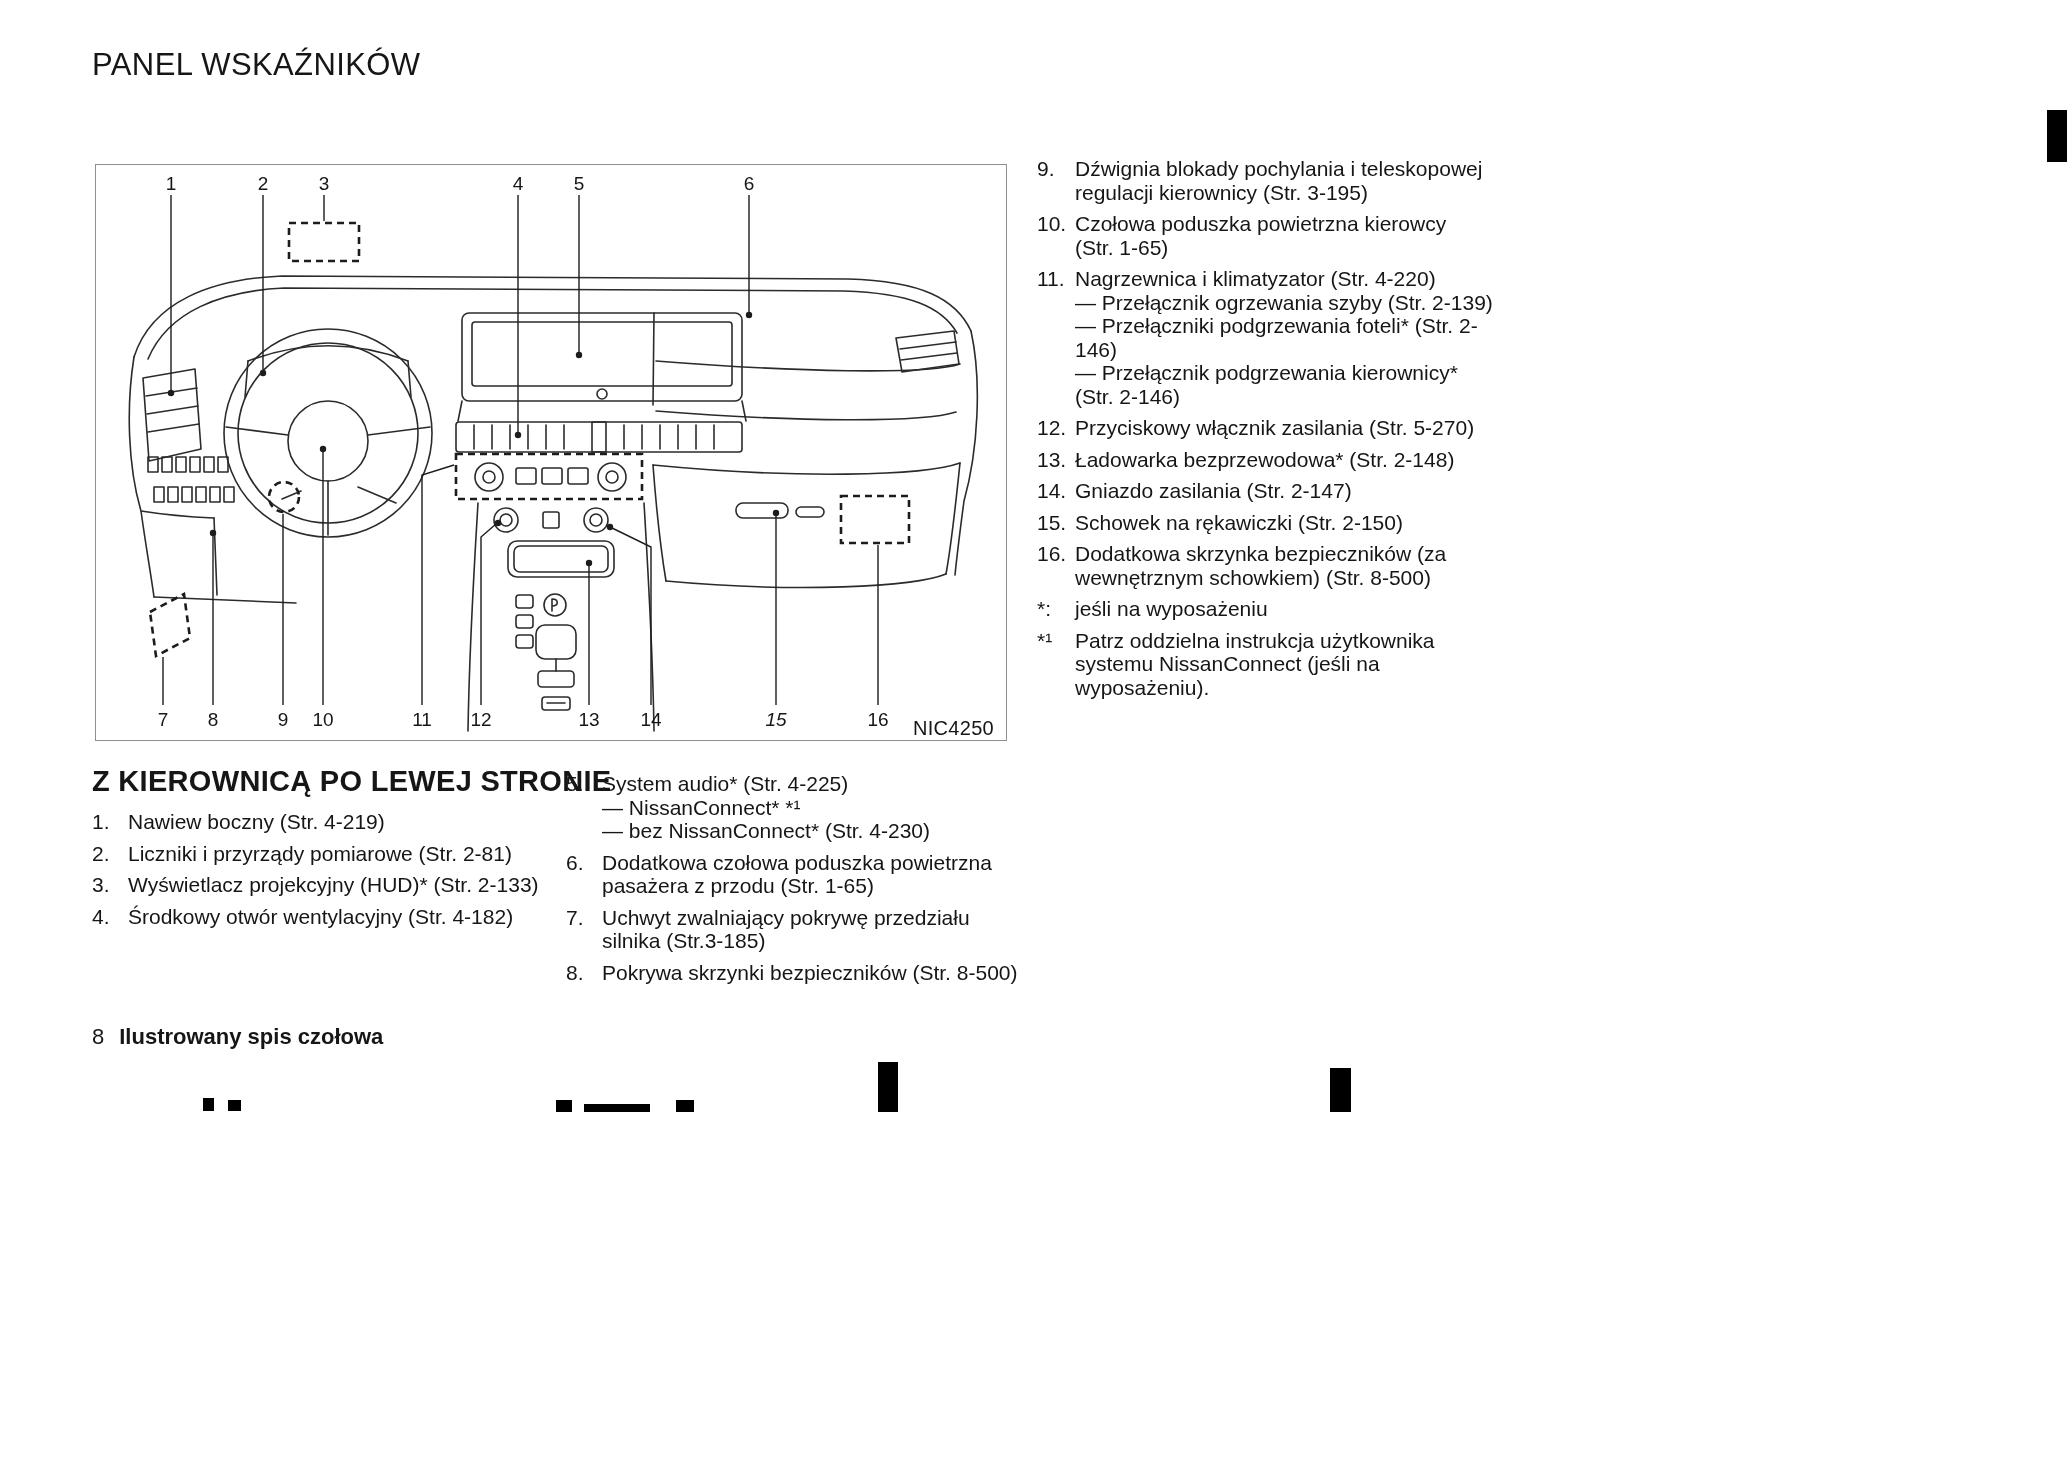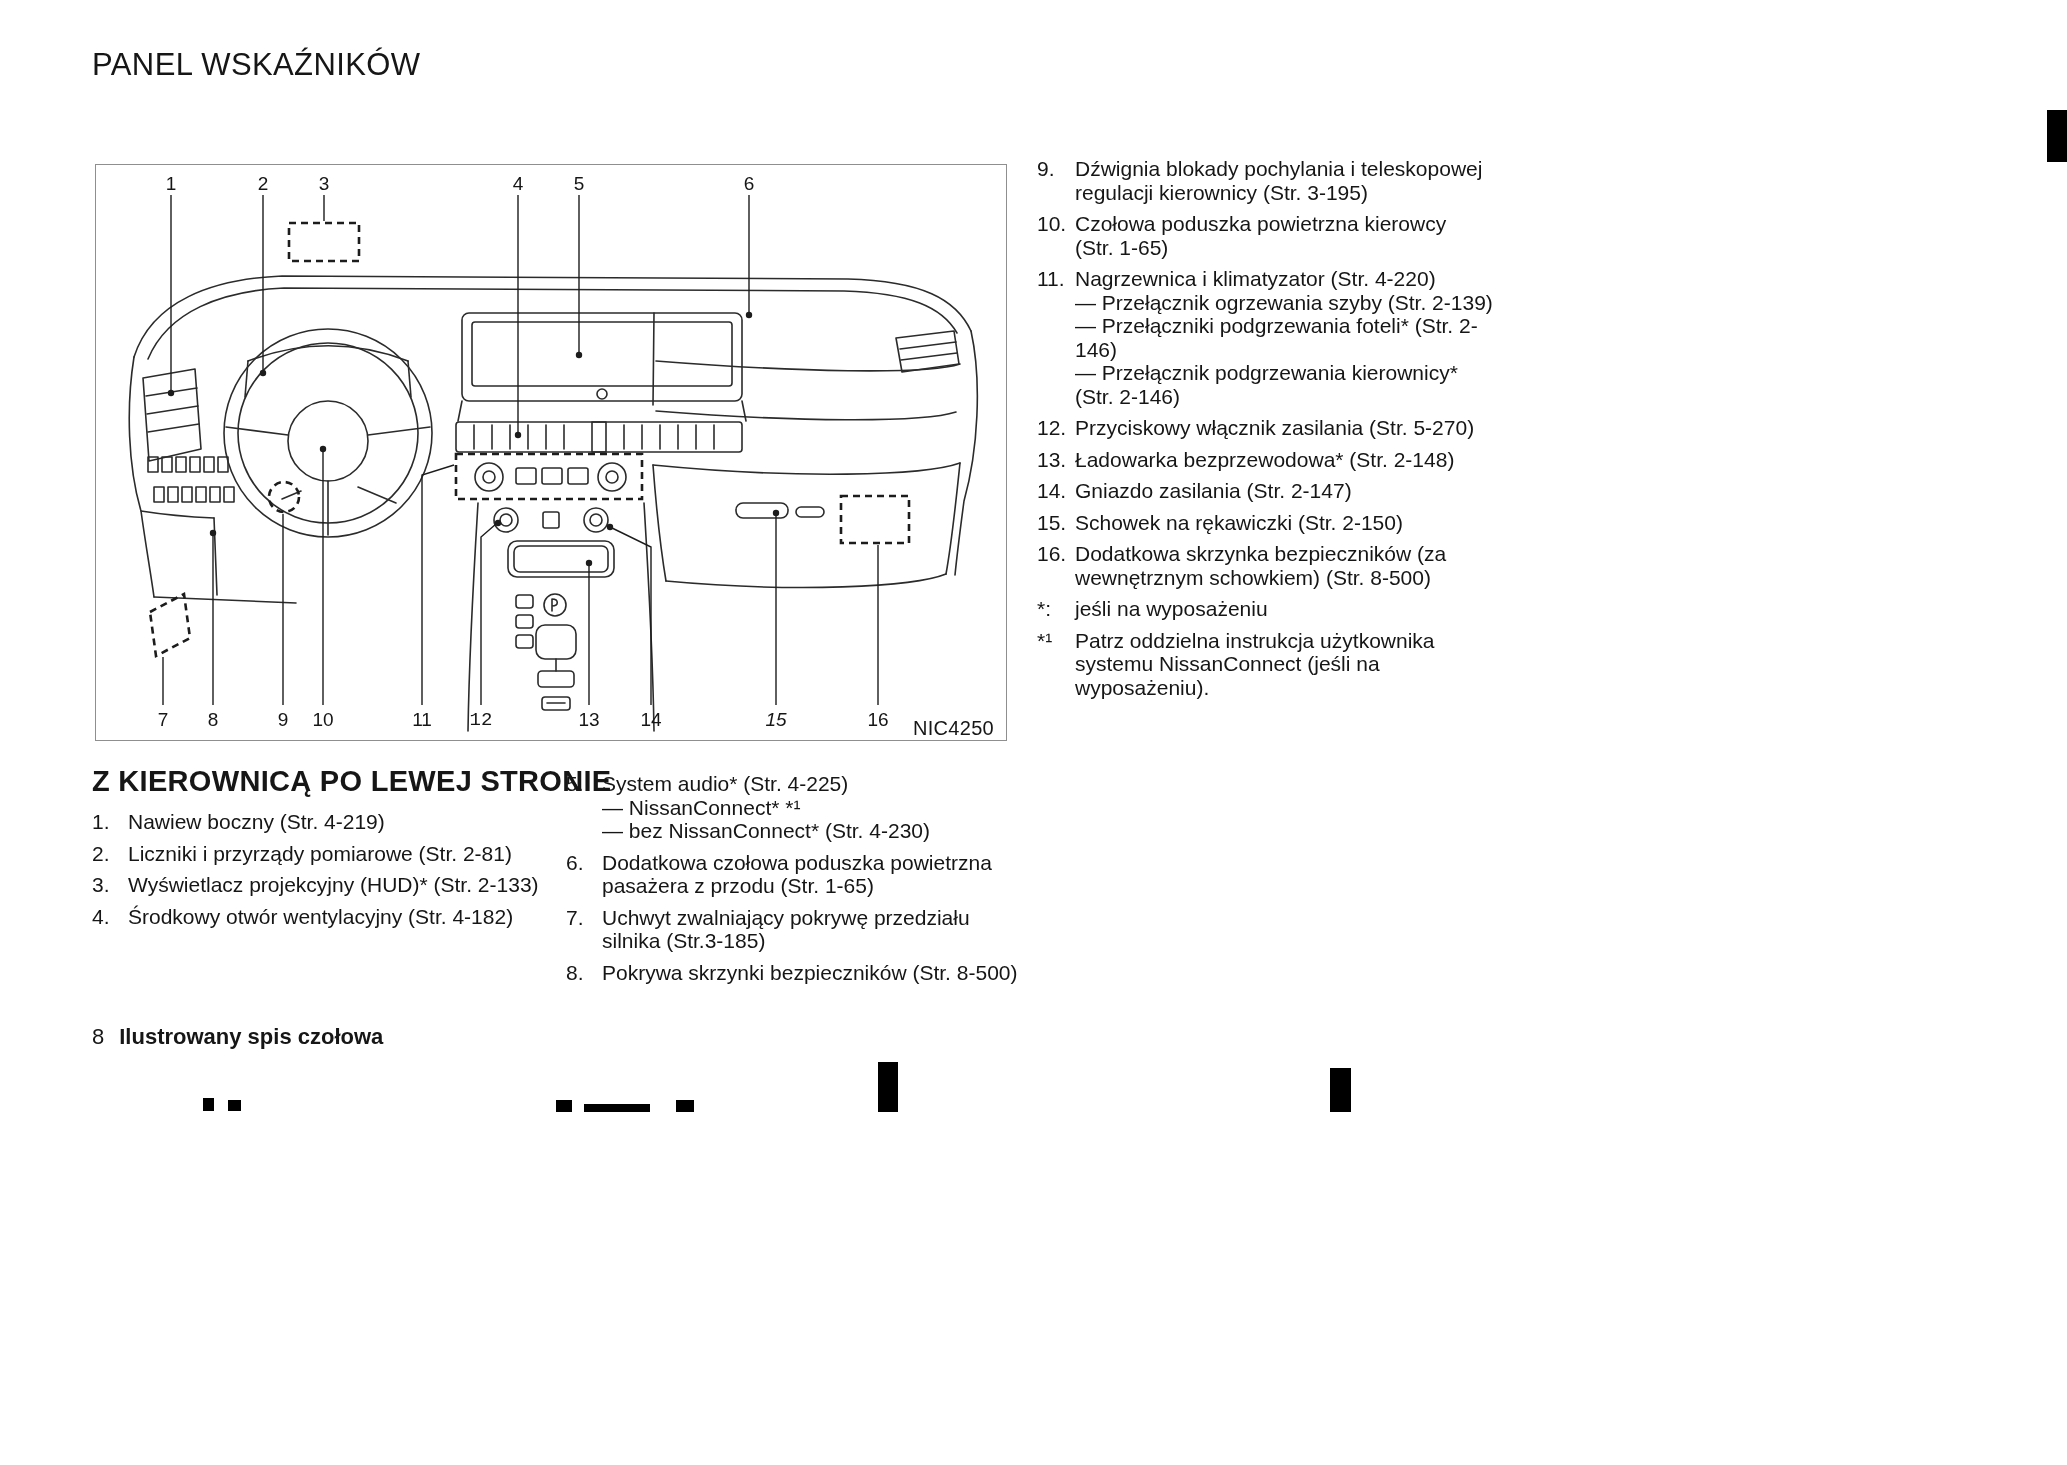--- a/index.html
+++ b/index.html
@@ -210,21 +210,21 @@
     <span class="callout" style="left:167px; top:8px;">2</span>
     <span class="callout" style="left:228px; top:8px;">3</span>
     <span class="callout" style="left:422px; top:8px;">4</span>
     <span class="callout" style="left:483px; top:8px;">5</span>
     <span class="callout" style="left:653px; top:8px;">6</span>
     <span class="callout" style="left:67px;  top:544px;">7</span>
     <span class="callout" style="left:117px; top:544px;">8</span>
     <span class="callout" style="left:187px; top:544px;">9</span>
     <span class="callout" style="left:227px; top:544px;">10</span>
     <span class="callout" style="left:326px; top:544px;">11</span>
-    <span class="callout" style="left:385px; top:544px;font-family:Liberation Mono, monospace;">12</span>
+    <span class="callout" style="left:385px; top:544px;">12</span>
     <span class="callout" style="left:493px; top:544px;">13</span>
     <span class="callout" style="left:555px; top:544px;">14</span>
     <span class="callout" style="left:680px; top:544px;font-style:italic;">15</span>
     <span class="callout" style="left:782px; top:544px;">16</span>
 
     <span class="figcode">NIC4250</span>
   </div>
 
   <div class="legend" id="legend-right">
     <div class="item">

